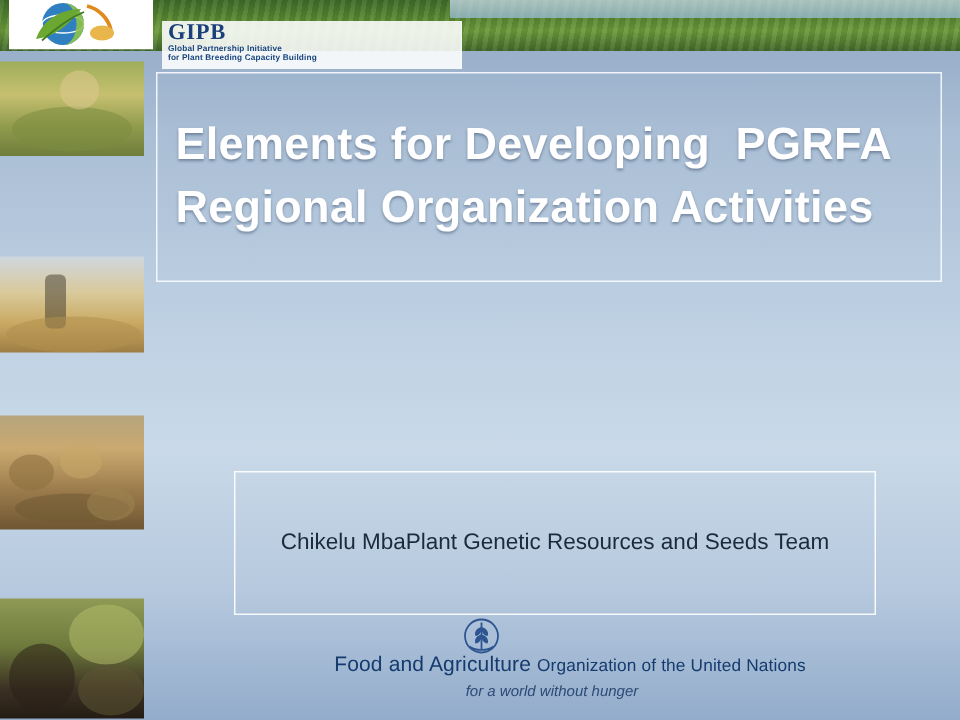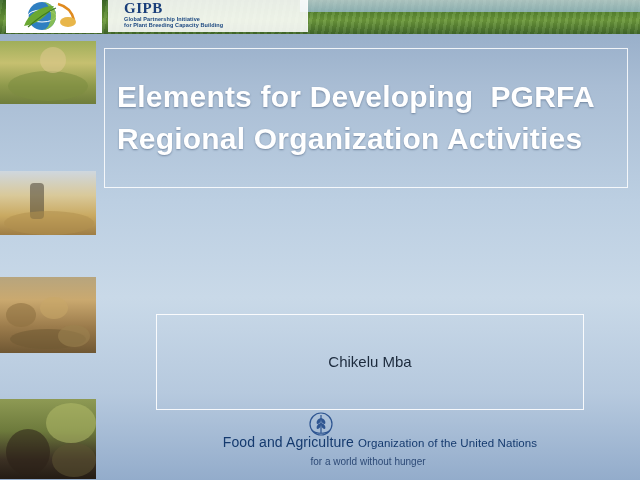--- a/index.html
+++ b/index.html
@@ -42,25 +42,25 @@
   .top-banner .sky {
     position: absolute;
     left: 300px; top: 0; width: 340px; height: 12px;
     background: linear-gradient(to bottom, #cfe0ee, #9bbcd8);
     opacity: 0.75;
   }
 
   
   .logo-block {
     position: absolute;
-    left: 108px; top: 0px;
+    left: 108px; top: 14px;
     width: 200px; height: 32px;
     background: rgba(255,255,255,0.88);
     border-right: 1px solid rgba(255,255,255,0.4);
-    padding: 0px 4px 0 16px;
+    padding: 0px 4px 0 4px;
     box-sizing: border-box;
   }
   .logo-title {
     font-family: "Liberation Serif", serif;
     font-size: 15px;
     font-weight: bold;
     color: #1a3f7a;
     letter-spacing: 0.5px;
     line-height: 15px;
     padding-top: 1px;
@@ -158,20 +158,21 @@
     letter-spacing: 0.1px;
   }
   .fao-name .small-caps { font-size: 11.5px; }
   .fao-tagline {
     position: absolute;
     left: 96px; top: 456px;
     width: 544px;
     text-align: center;
     color: #2d4a76;
     font-size: 10px;
+    font-style: italic;
   }
 </style>
 </head>
 <body>
 
 <div class="slide">
 
   <div class="top-banner">
     <div class="field-stripes"></div>
     <div class="sky"></div>
@@ -218,20 +219,21 @@
     </div>
   </div>
 
   <div class="title-box">
     <div class="title-line">Elements for Developing  PGRFA</div>
     <div class="title-line">Regional Organization Activities</div>
   </div>
 
   <div class="author-box">
     <div class="author-line">Chikelu Mba</div>
+    <div class="author-line">Plant Genetic Resources and Seeds Team</div>
   </div>
 
   <div class="fao-logo">
     <svg width="28" height="28" viewBox="0 0 28 28">
       <circle cx="14" cy="14" r="11" fill="none" stroke="#2e5591" stroke-width="1.2"></circle>
       <path d="M14 5 L14 23" stroke="#2e5591" stroke-width="1.2"></path>
       <path d="M14 8 C10 9 9 12 10 14 C12 14 14 12 14 9 Z" fill="#2e5591"></path>
       <path d="M14 8 C18 9 19 12 18 14 C16 14 14 12 14 9 Z" fill="#2e5591"></path>
       <path d="M14 13 C10 14 9 17 10 19 C12 19 14 17 14 14 Z" fill="#2e5591"></path>
       <path d="M14 13 C18 14 19 17 18 19 C16 19 14 17 14 14 Z" fill="#2e5591"></path>

